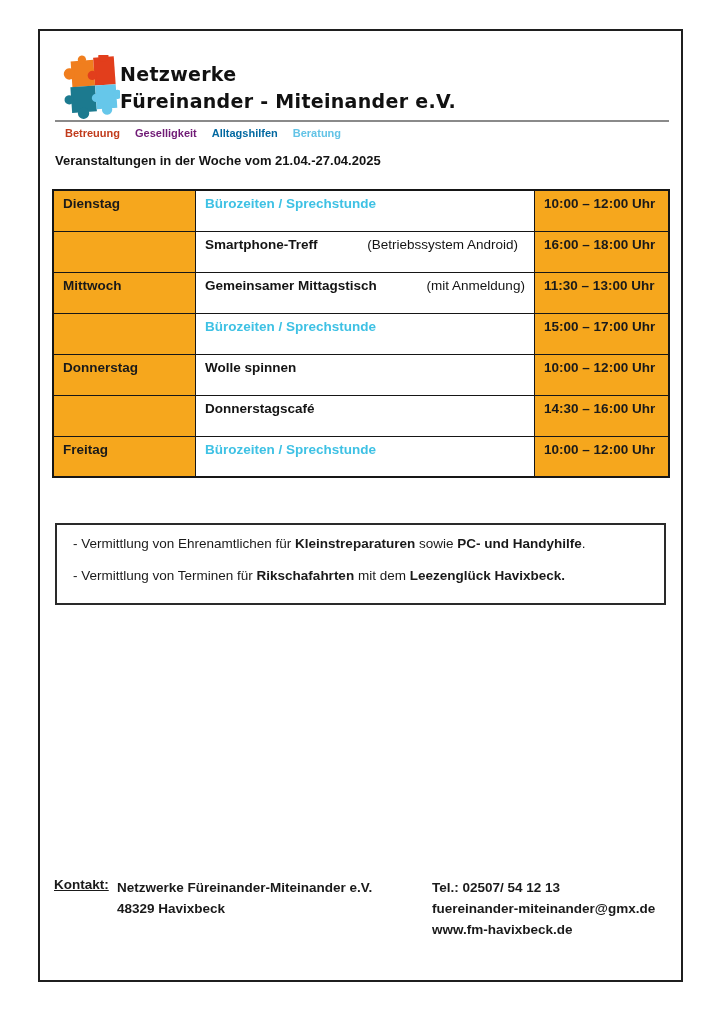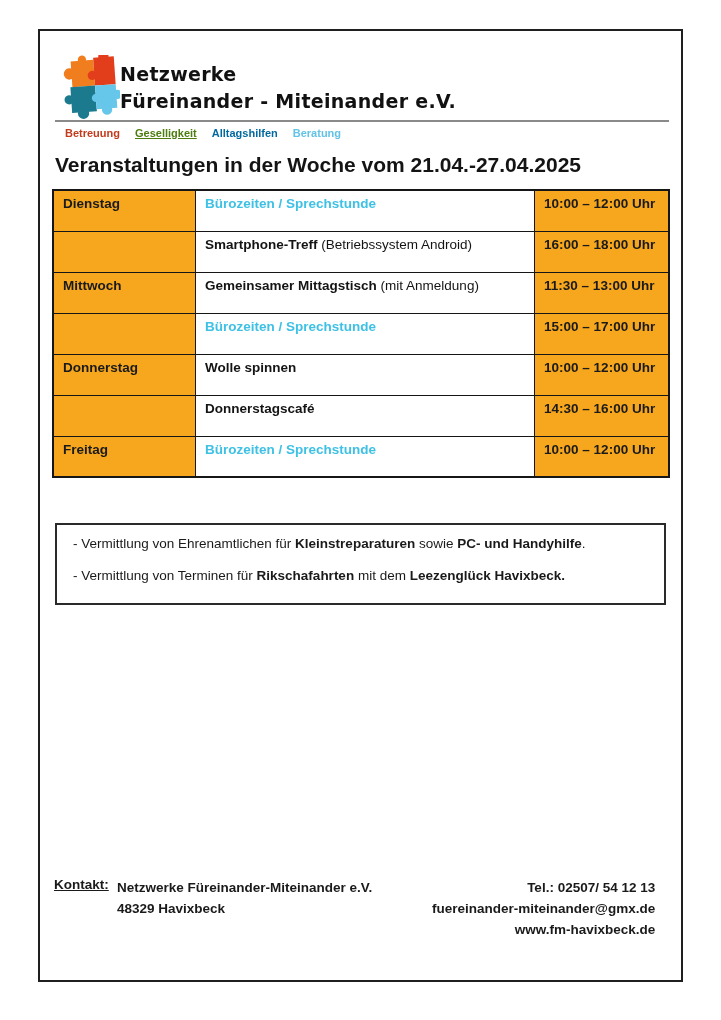--- a/index.html
+++ b/index.html
@@ -14,54 +14,54 @@
   }
   
   .logo{position:absolute;left:20px;top:24px;width:60px;height:64px;}
   .org-name{position:absolute;left:80px;top:30px;font-size:19px;font-weight:700;
     line-height:27px;letter-spacing:.3px;color:#111;
     font-family:"DejaVu Sans", sans-serif;}
   .rule{position:absolute;left:15px;top:89px;width:614px;height:2px;background:#8a8a8a;}
   .nav{position:absolute;left:25px;top:96px;display:flex;gap:15px;
     font-size:11px;font-weight:700;}
   .nav-betreuung{color:#c13b1c;}
-  .nav-geselligkeit{color:#4d7c0f;text-decoration:underline;}
+  .nav-geselligkeit{color:#701a75;}
   .nav-alltagshilfen{color:#0369a1;}
   .nav-beratung{color:#62c3e6;}
   
-  .heading{position:absolute;left:15px;top:122px;font-size:21px;font-weight:700;color:#141414;}
+  .heading{position:absolute;left:15px;top:122px;font-size:13px;font-weight:700;color:#141414;}
   
   table.schedule{
     position:absolute;left:12px;top:158px;width:618px;
     border-collapse:collapse;border:2px solid #161616;table-layout:fixed;
   }
   table.schedule td{
     border:1.5px solid #161616;height:41px;vertical-align:top;
     padding:5px 6px 0 9px;font-size:13.5px;box-sizing:border-box;
   }
   td.day{width:140px;background:#f6a71d;font-weight:700;}
   td.event{width:333px;background:#ffffff;}
   td.time{width:132px;background:#f6a71d;font-weight:600;}
   .ev{font-weight:700;color:#141414;}
   .ev.office{color:#3ec1e4;}
-  .note{font-weight:400;color:#141414;}
+  .note{font-weight:400;color:#141414;margin-left:46px;}
   
   .info-box{
     position:absolute;left:15px;top:492px;width:611px;height:82px;
     border:2px solid #2a2a2a;box-sizing:border-box;padding:11px 16px;
     font-size:13.5px;
   }
   .info-box p{margin:0;}
   .info-box p + p{margin-top:17px;}
   .info-box b{font-weight:700;}
   
   .contact{position:absolute;left:0;top:846px;width:645px;font-size:13.5px;font-weight:700;}
   .contact-label{position:absolute;left:14px;top:0;text-decoration:underline;}
   .contact-address{position:absolute;left:77px;top:0;line-height:21px;}
-  .contact-info{position:absolute;left:392px;top:0;line-height:21px;text-align:right;}
+  .contact-info{position:absolute;left:392px;top:0;line-height:21px;}
   .contact-line{white-space:nowrap;}
 </style>
 </head>
 <body>
 
 <div class="page">
 
   <div class="logo">
     <svg viewBox="0 0 58 62" width="60" height="64" aria-hidden="true">
       <g transform="rotate(-4 29 31)">

